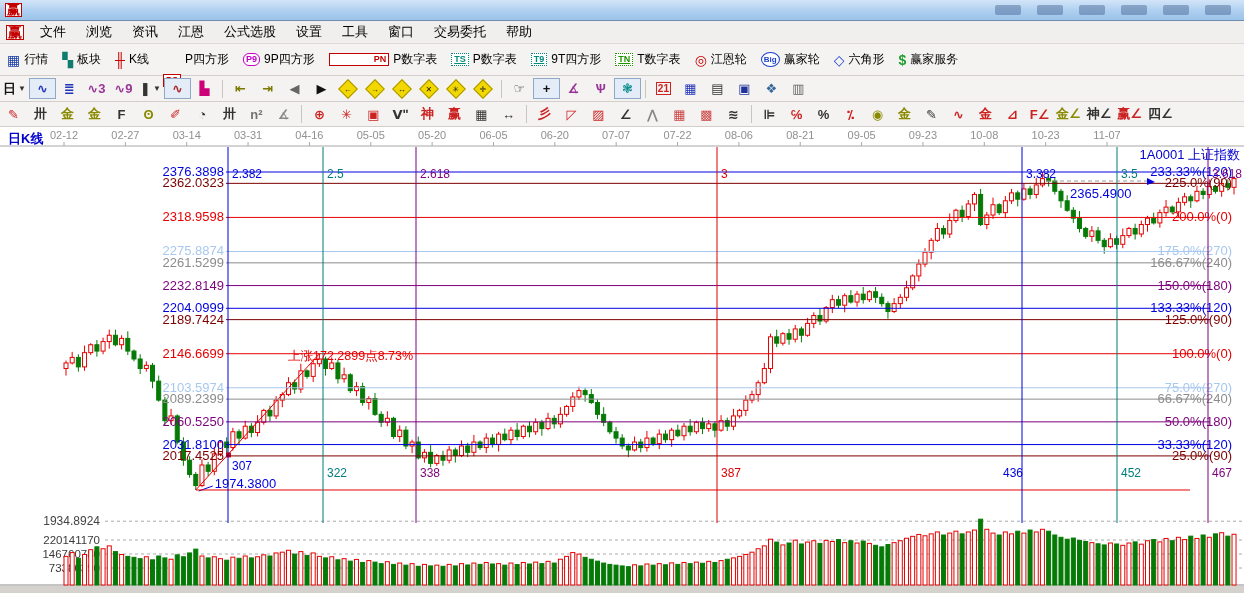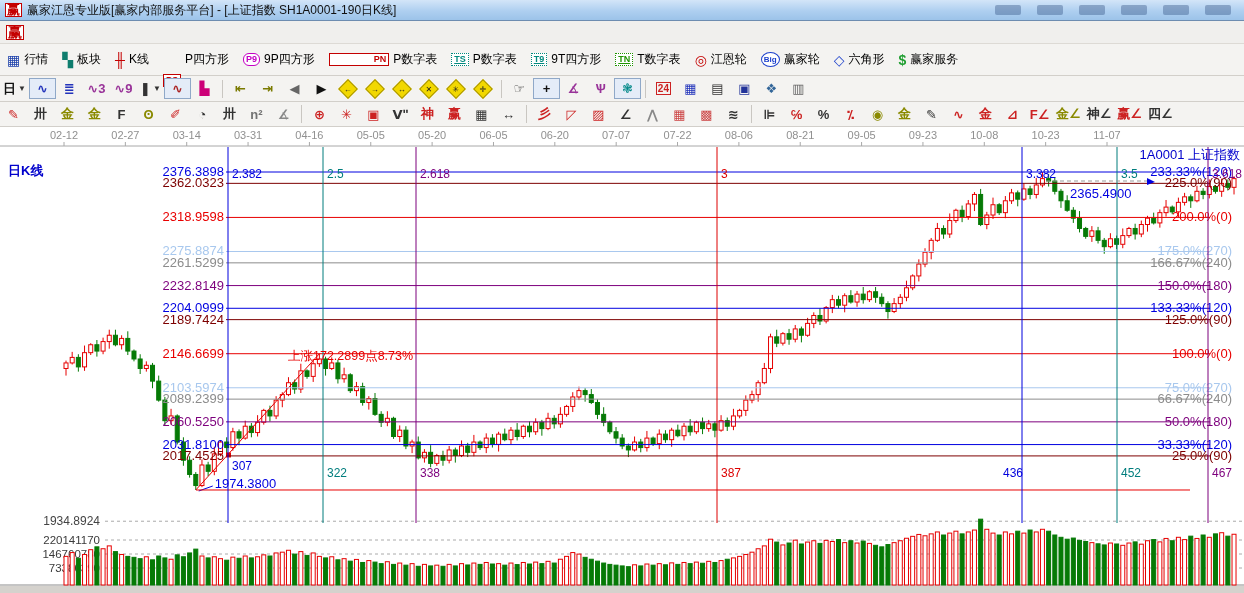--- a/index.html
+++ b/index.html
@@ -30,41 +30,52 @@
         font-size:13px;font-weight:bold;margin:0 1px;cursor:default;padding:0 2px;}
   .tbtn.sel{background:#e4ecf8;outline:1px solid #8fa8c8;}
   .sep{width:1px;height:18px;background:#c9c6c1;margin:0 4px;}
   .dd{font-size:8px;color:#333;margin-left:2px;}
   .diamond{width:12px;height:12px;background:#f2d800;border:1px solid #a89400;
            transform:rotate(45deg);display:flex;align-items:center;justify-content:center;}
   .diamond span{transform:rotate(-45deg);font-size:8px;font-weight:bold;color:#222;}
   .chart-area{position:relative;width:1244px;height:466px;background:#fff;}
   svg{display:block;}
   svg text{font-family:"Liberation Sans","DejaVu Sans",sans-serif;}
-  .kline-label{position:absolute;left:8px;top:3px;color:#0000cc;font-size:13px;font-weight:bold;pointer-events:none;margin-top:32px;}
+  .kline-label{position:absolute;left:8px;top:3px;color:#0000cc;font-size:13px;font-weight:bold;pointer-events:none;}
   .symbol-label{position:absolute;right:4px;top:19px;color:#0000cc;font-size:13px;pointer-events:none;}
 </style>
 </head>
 <body>
 
 <div class="titlebar">
   <span class="tlogo">赢</span>
-  <span class="ttext">赢家江恩专业版[赢家内部服务平台] - [上证指数  SH1A0001-190日K线]</span>
   <div class="tbadges" id="tbadges">
       <div class="tbadge"></div>
       <div class="tbadge"></div>
       <div class="tbadge"></div>
       <div class="tbadge"></div>
       <div class="tbadge"></div>
       <div class="tbadge"></div>
     </div>
 </div>
 
 <div class="menubar">
   <span class="mlogo">赢</span>
+  <div id="menu-items" style="display:flex">
+      <div class="menu-item">文件</div>
+      <div class="menu-item">浏览</div>
+      <div class="menu-item">资讯</div>
+      <div class="menu-item">江恩</div>
+      <div class="menu-item">公式选股</div>
+      <div class="menu-item">设置</div>
+      <div class="menu-item">工具</div>
+      <div class="menu-item">窗口</div>
+      <div class="menu-item">交易委托</div>
+      <div class="menu-item">帮助</div>
+    </div>
 </div>
 
 <div class="toolbar tb1" id="tb1">
     <div class="tb1-item">
       <span class="glyph" style="color: rgb(27, 63, 170);">▦</span>
       <span>行情</span>
     </div>
     <div class="tb1-item">
       <span class="glyph" style="color: rgb(15, 125, 110);">▚</span>
       <span>板块</span>
@@ -195,21 +206,21 @@
       <span style="color: rgb(153, 51, 153);">∡</span>
     </div>
     <div class="tbtn">
       <span style="color: rgb(153, 51, 153);">Ѱ</span>
     </div>
     <div class="tbtn sel">
       <span style="color: rgb(0, 136, 136);">❃</span>
     </div>
     <div class="sep"></div>
     <div class="tbtn">
-      <span style="color: rgb(204, 34, 34); border: 1px solid rgb(204, 34, 34); font-size: 10px; padding: 0px 1px;">24</span>
+      <span style="color: rgb(204, 34, 34); border: 1px solid rgb(204, 34, 34); font-size: 10px; padding: 0px 1px;">21</span>
     </div>
     <div class="tbtn">
       <span style="color: rgb(34, 51, 187);">▦</span>
     </div>
     <div class="tbtn">
       <span style="color: rgb(51, 51, 51);">▤</span>
     </div>
     <div class="tbtn">
       <span style="color: rgb(34, 51, 153);">▣</span>
     </div>

